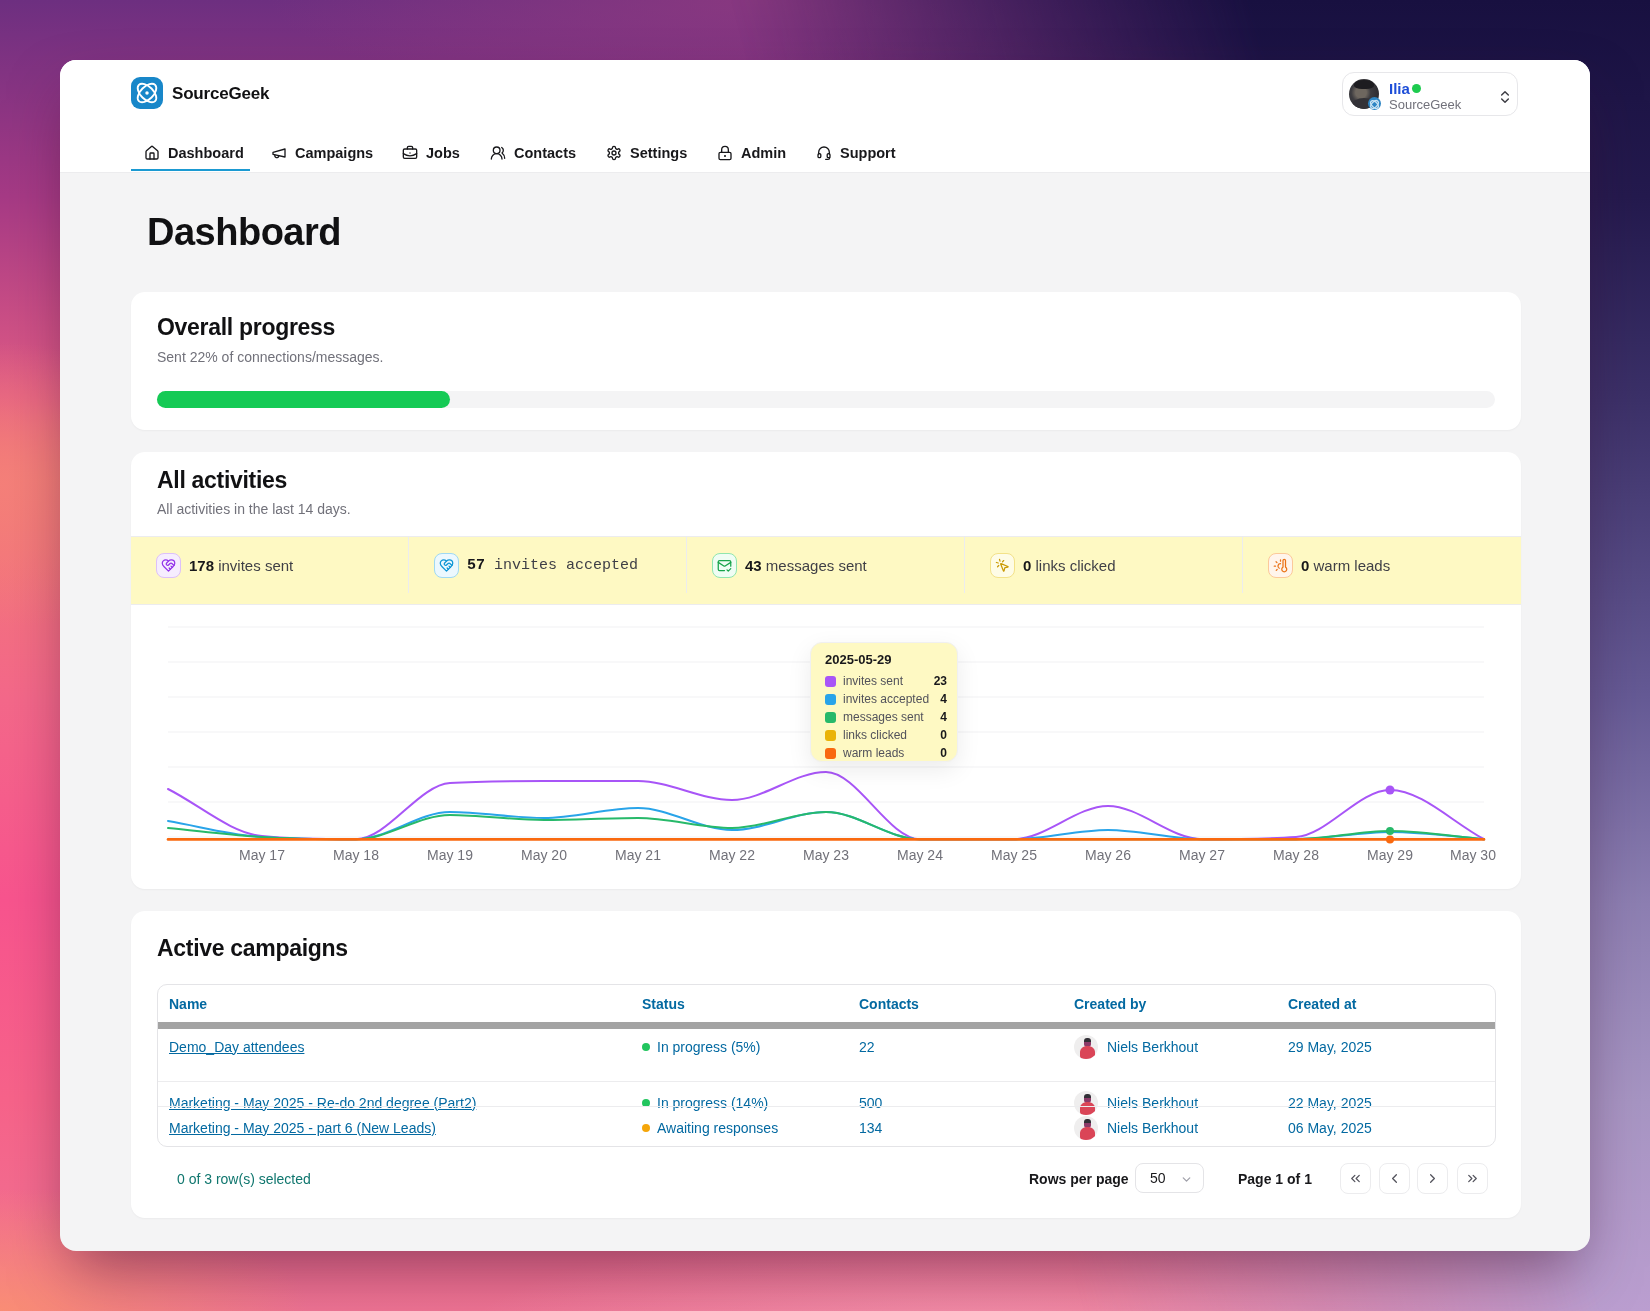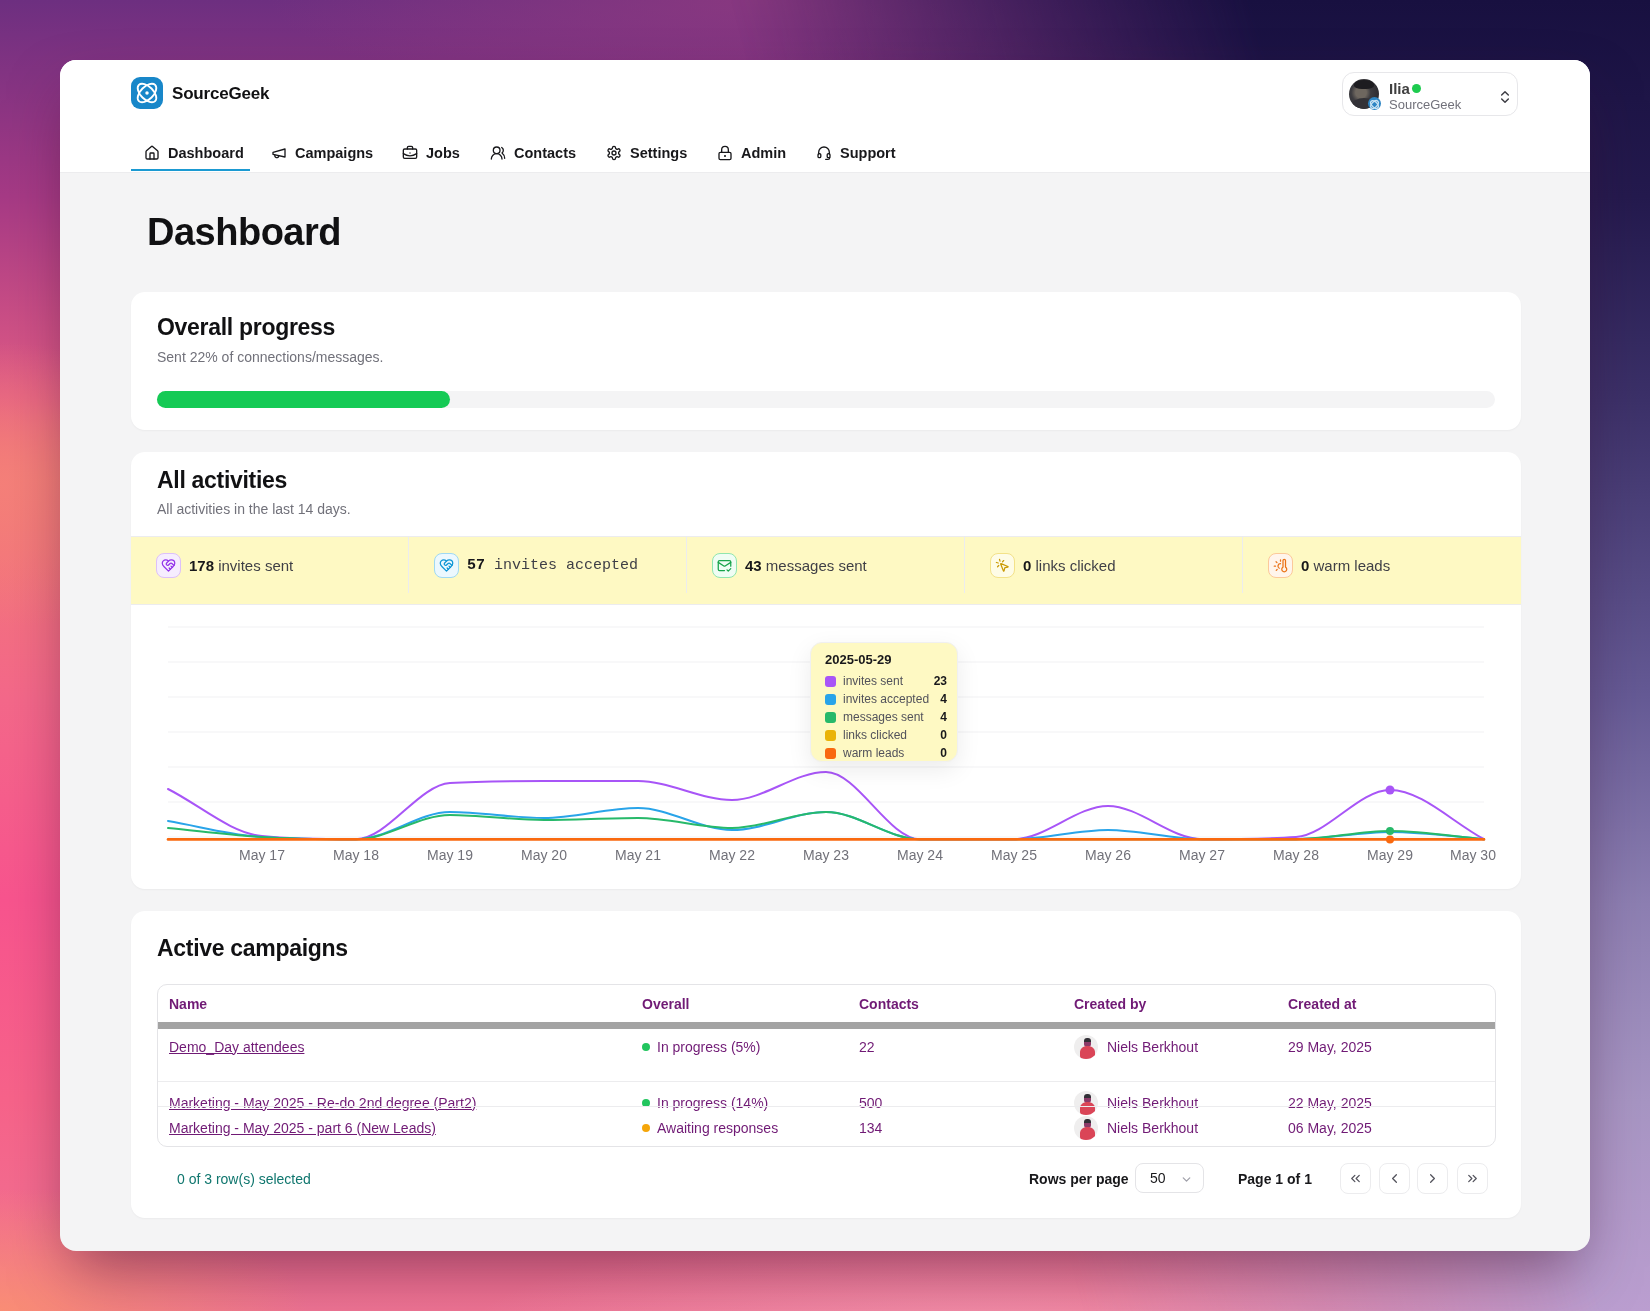--- a/index.html
+++ b/index.html
@@ -38,21 +38,21 @@
 .ctitle { position:absolute; left:26px; font-size:23px; font-weight:700; color:#111113; letter-spacing:-0.3px; }
 .csub { position:absolute; left:26px; font-size:14px; color:#71717a; }
 .tile { position:absolute; top:0; width:278px; height:56px; display:flex; align-items:center; padding-left:25px; font-size:15px; color:#3f3f46; border-right:1px solid #ececee; }
 .tile b { color:#18181b; font-weight:700; }
 .tile:last-child { border-right:none; }
 .tbox { width:25px; height:25px; border-radius:8px; border:1px solid; display:flex; align-items:center; justify-content:center; margin-right:8px; }
 .tbox svg { width:15px; height:15px; }
 .ttrow { position:absolute; left:14px; width:122px; height:16px; font-size:12px; color:#52525b; display:flex; align-items:center; }
 .ttrow .sq { width:11px; height:11px; border-radius:3px; margin-right:7px; flex:none; }
 .ttrow b { margin-left:auto; color:#18181b; font-weight:700; }
-.trow { position:absolute; left:0; width:1339px; font-size:14px; color:#701a75; }
+.trow { position:absolute; left:0; width:1339px; font-size:14px; color:#0369a1; }
 .trow > span { position:absolute; top:50%; transform:translateY(-50%); white-space:nowrap; }
 .c1 { left:11px; } .c2 { left:484px; } .c3 { left:701px; } .c4 { left:916px; } .c5 { left:1130px; }
 .c2 { display:flex; align-items:center; }
 .dot { width:8px; height:8px; border-radius:50%; display:inline-block; margin-right:7px; }
 .c4 { display:flex; align-items:center; }
 .av { width:24px; height:24px; border-radius:50%; margin-right:9px; flex:none; background:#efeeee; position:relative; overflow:hidden; }
 .av::before { content:""; position:absolute; left:10px; top:3px; width:7px; height:9px; border-radius:3px; background:linear-gradient(#312f36 0 40%, #8c3a68 40%); }
 .av::after { content:""; position:absolute; left:6px; top:11px; width:15px; height:13px; border-radius:45% 45% 25% 25%; background:#da4557; }
 .pbtn { position:absolute; top:252px; width:31px; height:31px; border:1px solid #ececee; border-radius:8px; background:#fff; display:flex; align-items:center; justify-content:center; }
 .pbtn svg { width:15px; height:15px; }
@@ -111,21 +111,21 @@
       <div style="position:absolute; left:6px; top:6px; width:30px; height:30px; border-radius:50%; background:radial-gradient(circle at 40% 45%, #6e675f 0 22%, #3d3c40 40%, #2c2b30 75%); overflow:hidden;">
         <div style="position:absolute; left:5px; top:1px; width:20px; height:9px; border-radius:50% 50% 40% 40%; background:#1d1c20;"></div>
         <div style="position:absolute; left:3px; top:19px; width:24px; height:14px; border-radius:50% 50% 0 0; background:#333237;"></div>
       </div>
       <div style="position:absolute; left:25px; top:24px; width:13px; height:13px; border-radius:50%; background:#2f86c4; overflow:hidden;">
         <svg viewBox="0 0 24 24" width="13" height="13" fill="none" stroke="#cfe6f5" stroke-width="2.4">
             <ellipse cx="12" cy="12" rx="8.5" ry="5" transform="rotate(45 12 12)"></ellipse>
             <ellipse cx="12" cy="12" rx="8.5" ry="5" transform="rotate(-45 12 12)"></ellipse>
           </svg>
       </div>
-      <div style="position:absolute; left:46px; top:7px; font-size:15px; font-weight:600; color:#404040;">Ilia</div>
+      <div style="position:absolute; left:46px; top:7px; font-size:15px; font-weight:600; color:#1d4ed8;">Ilia</div>
       <div style="position:absolute; left:69px; top:11px; width:9px; height:9px; border-radius:50%; background:#1ecb4f;"></div>
       <div style="position:absolute; left:46px; top:24px; font-size:13px; color:#71717a;">SourceGeek</div>
       <svg style="position:absolute; left:154px; top:16px;" viewBox="0 0 24 24" width="16" height="16" fill="none" stroke="#3f3f46" stroke-width="2.2" stroke-linecap="round" stroke-linejoin="round">
           <path d="m7 15 5 5 5-5"></path>
           <path d="m7 9 5-5 5 5"></path>
         </svg>
     </div>
   </div>
   <div class="h1">Dashboard</div>
 
@@ -230,21 +230,21 @@
       <div class="ttrow" style="top:84px;"><span class="sq" style="background:#eab308;"></span>links clicked<b>0</b></div>
       <div class="ttrow" style="top:102px;"><span class="sq" style="background:#f9690f;"></span>warm leads<b>0</b></div>
     </div>
   </div>
 
   <div class="card" style="top:851px; width:1390px; height:307px;">
     <div class="ctitle" style="top:24px;">Active campaigns</div>
     <div id="table" style="position:absolute; left:26px; top:73px; width:1339px; height:163px; border:1px solid #e4e4e7; border-radius:10px; overflow:hidden;">
       <div class="trow thead" style="top:0; height:37px;">
         <span class="c1" style="font-weight:600;">Name</span>
-          <span class="c2" style="font-weight:600;">Overall</span>
+          <span class="c2" style="font-weight:600;">Status</span>
           <span class="c3" style="font-weight:600;">Contacts</span>
           <span class="c4" style="font-weight:600;">Created by</span>
           <span class="c5" style="font-weight:600;">Created at</span>
       </div>
       <div class="trow" style="top:37px; height:42px; border-top:7px solid #a3a3a3;">
         <span class="c1"><u>Demo_Day attendees</u></span>
         <span class="c2"><i class="dot" style="background:#22c55e;"></i>In progress (5%)</span>
         <span class="c3">22</span>
         <span class="c4"><span class="av"></span>Niels Berkhout</span>
         <span class="c5">29 May, 2025</span>

